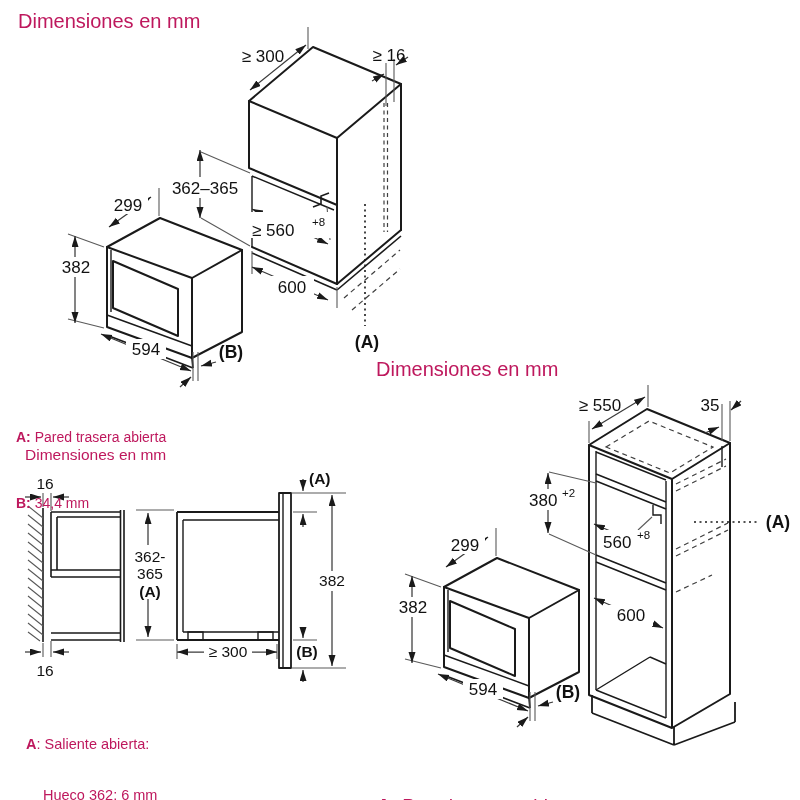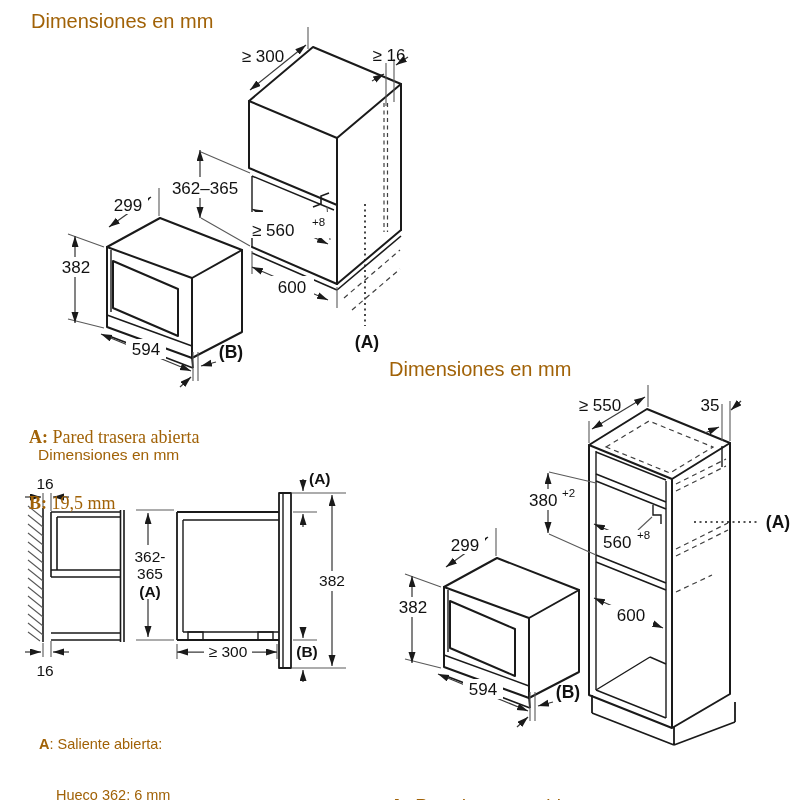--- a/index.html
+++ b/index.html
@@ -1,21 +1,21 @@
 <!DOCTYPE html>
 <html><head>
 <meta charset="utf-8">
 <style>
   html,body{margin:0;padding:0;background:#fff;}
   #canvas{position:relative;width:800px;height:800px;background:#fff;overflow:hidden;
           font-family:"Liberation Sans",sans-serif;color:#111;}
   svg{position:absolute;left:0;top:0;}
-  .t{position:absolute;white-space:pre;color:#a16207;margin-left:13px;}
+  .t{position:absolute;white-space:pre;color:#be185d;}
   #t1{left:18px;top:10px;font-size:20px;}
-  #l1{left:16px;top:382px;font-size:18px;line-height:22px;font-family:Liberation Serif, serif;}
+  #l1{left:16px;top:382px;font-size:14px;line-height:22px;}
   #t2{left:25px;top:446px;font-size:15.5px;}
   #l2{left:26px;top:702px;font-size:14.5px;line-height:17px;}
   #t3{left:376px;top:358px;font-size:20px;}
   #l3{left:377px;top:748px;font-size:19px;line-height:23px;}
   .ind{padding-left:17px;}
   
   .o2{stroke:#1a1a1a;stroke-width:2;fill:none;stroke-linejoin:round;stroke-linecap:round;}
   .o18{stroke:#1a1a1a;stroke-width:1.8;fill:none;stroke-linejoin:round;}
   .o16{stroke:#1a1a1a;stroke-width:1.6;fill:none;}
   .o14{stroke:#1a1a1a;stroke-width:1.4;fill:none;}
@@ -219,21 +219,21 @@
       <path class="dot" d="M694,522 H757"></path>
       <text class="b17" x="778" y="528" text-anchor="middle">(A)</text>
     </g>
   </g>
 </svg>
 
 <div class="t" id="t1">Dimensiones en mm</div>
 
 <div class="t" id="l1">
   <div><b>A:</b><span> Pared trasera abierta</span></div>
-  <div><b>B:</b><span> 19,5 mm</span></div>
+  <div><b>B:</b><span> 34,4 mm</span></div>
 </div>
 
 <div class="t" id="t2">Dimensiones en mm</div>
 
 <div class="t" id="l2">
   <div><b>A</b><span>: Saliente abierta:</span></div>
   <div class="ind"><b></b><span>Hueco 362: 6 mm</span></div>
   
   
 </div>

